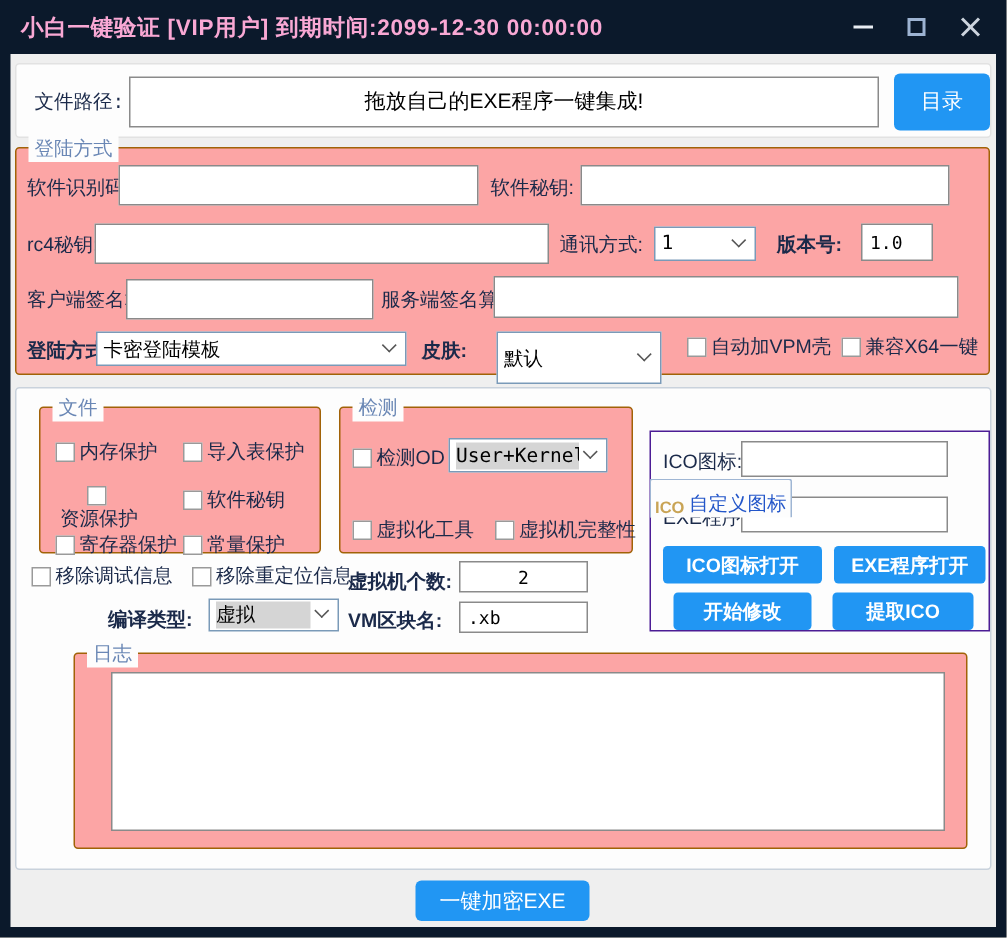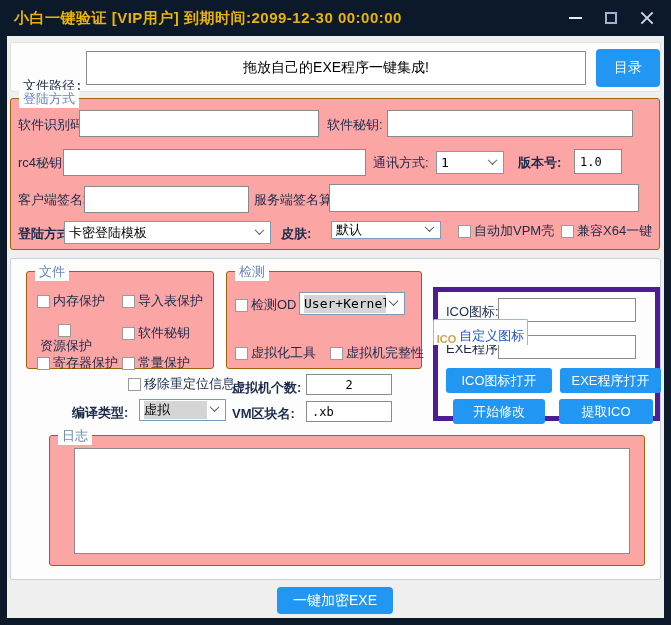--- a/index.html
+++ b/index.html
@@ -1,21 +1,21 @@
 <!DOCTYPE html>
 <html><head>
 <meta charset="utf-8">
 <style>
   * { margin:0; padding:0; box-sizing:border-box; }
   body { font-family:"Liberation Sans","DejaVu Sans",sans-serif; background:#555; }
   .win { position:relative; width:671px; height:625px; background:#0b192b; overflow:hidden; }
 
   
   .titlebar { position:absolute; top:0; left:0; width:671px; height:36px; display:flex; align-items:center; }
-  .title { margin-left:14px; font-size:15px; font-weight:bold; color:#eab308; letter-spacing:.5px; }
+  .title { margin-left:14px; font-size:15px; font-weight:bold; color:#f9a8d4; letter-spacing:.5px; }
   .controls { position:absolute; right:6px; top:0; height:36px; display:flex; }
   .ctl { width:36px; height:36px; display:flex; align-items:center; justify-content:center; cursor:default; }
   .ic-min { width:13px; height:2px; background:#e9edf3; display:block; }
   .ic-max { width:12px; height:12px; border:2px solid #9db3d2; display:block; }
   .ic-close { position:relative; width:14px; height:14px; display:block; }
   .ic-close i { position:absolute; left:-1px; top:6px; width:16px; height:2px; background:#cdd4de; }
   .ic-close i:first-child { transform:rotate(45deg); }
   .ic-close i:last-child  { transform:rotate(-45deg); }
 
   
@@ -40,58 +40,58 @@
   .chev { width:7px; height:7px; border-left:1.5px solid #555; border-bottom:1.5px solid #555;
           transform:rotate(-45deg) translate(1px,-1px); margin:0 7px 3px 4px; flex:none; }
 
   .cb { position:absolute; display:flex; align-items:center; cursor:default; }
   .cbx { width:13px; height:13px; border:1px solid #9a9a9a; background:#fff; flex:none; }
   .cbl { font-size:13px; color:#1b2a4a; margin-left:3px; white-space:nowrap; }
 
   
   .panelA { position:absolute; left:3px; top:6px; width:651px; height:50px; background:#fdfdfd;
             border:1px solid #e2e2e2; border-radius:3px; }
-  .fp-label { left:12px; top:34px;font-family:Liberation Mono, monospace; }
+  .fp-label { left:12px; top:16px;font-family:Liberation Mono, monospace; }
   .fp-input { left:75px; top:8px; width:500px; height:34px; text-align:center; font-size:14px; }
   .dir-btn { position:absolute; left:585px; top:6px; width:64px; height:38px; }
 
   
   .panelB { left:3px; top:62px; width:650px; height:152px; }
   .l-sid { left:7px;  top:17px; }   .i-sid { left:68px;  top:11px; width:240px; height:27px; }
   .l-skey{ left:316px;top:17px; }   .i-skey{ left:376px; top:11px; width:246px; height:27px; }
   .l-rc4 { left:7px;  top:55px; }   .i-rc4 { left:52px;  top:50px; width:303px; height:27px; }
   .l-comm{ left:362px;top:55px; }   .c-comm{ left:425px; top:52px; width:68px;  height:23px; }
   .l-ver { left:507px;top:55px; }   .i-ver { left:563px; top:50px; width:48px;  height:25px; }
   .l-csig{ left:7px;  top:92px; }   .i-csig{ left:73px;  top:87px; width:165px; height:27px; }
   .l-ssig{ left:243px;top:92px; }   .i-ssig{ left:318px; top:85px; width:310px; height:28px; }
   .l-lm  { left:7px;  top:126px; }  .c-lm  { left:53px;  top:122px; width:207px; height:23px; }
-  .l-skin{ left:270px;top:126px;text-align:right; }  .c-skin{ left:320px; top:122px; width:110px; height:18px; }
+  .l-skin{ left:270px;top:126px;text-align:right; }  .c-skin{ left:320px; top:122px; width:110px; height:35px; }
   .cb-vpm{ left:447px;top:123px; }  .cb-x64{ left:550px; top:123px; }
 
   
   .panelC { position:absolute; left:3px; top:222px; width:651px; height:322px; background:#fdfdfd;
             border:1px solid #c9d2dc; border-radius:3px; }
   .g-file { left:15px; top:12px; width:188px; height:98px;font-family:Liberation Mono, monospace; }
   .g-det  { left:215px; top:12px; width:196px; height:98px; }
   .cb-f0{left:10px;top:20px;} .cb-f1{left:95px;top:20px;}
   .cb-f2{left:10px;top:52px;flex-direction:column;} .cb-f3{left:95px;top:52px;}
   .cb-f4{left:10px;top:82px;} .cb-f5{left:95px;top:82px;}
   .cb-od{left:8px;top:24px;}  .c-od{left:72px;top:20px;width:106px;height:23px;}
   .cb-vt{left:8px;top:72px;}  .cb-vmi{left:103px;top:72px;}
 
   .ico-tab { position:absolute; left:422px; top:20px; width:95px; height:26px; background:#fdfdfd;
              border:1px solid #9fb6d4; border-bottom:none; border-radius:2px 2px 0 0; z-index:2;
              display:flex; align-items:flex-end; justify-content:center; gap:3px;margin-top:40px; }
   .tab-ico { color:#c9a455; font-size:11px; font-weight:bold; }
   .tab-txt { color:#2356c9; font-size:13px; }
   .ico-panel { position:absolute; left:422px; top:28px; width:227px; height:134px;
-               border:5px solid #4c1d95; background:#fdfdfd; }
+               border:1px solid #4c1d95; background:#fdfdfd; }
   .l-ico{left:8px;top:11px;}  .i-ico{left:60px;top:6px;width:138px;height:24px;}
   .l-exe{left:8px;top:48px;}  .i-exe{left:60px;top:43px;width:138px;height:24px;}
-  .bt-small { position:absolute; height:25px; font-size:13px; border-radius:3px; }
+  .bt-small { position:absolute; height:25px; font-size:13px; border-radius:3px;font-weight:bold; }
   .bt-ico-open{left:8px;  top:76px; width:106px;}
   .bt-exe-open{left:122px;top:76px; width:101px;}
   .bt-modify  {left:15px; top:107px;width:92px;}
   .bt-extract {left:121px;top:107px;width:94px;}
 
   .cb-rdbg{left:10px;top:116px;} .cb-rrel{left:117px;top:116px;}
   .l-vmc{left:221px;top:120px;}  .i-vmc{left:295px;top:115px;width:86px;height:21px;text-align:center;}
   .l-ct {left:61px; top:145px;}  .c-ct {left:128px;top:140px;width:87px;height:22px;}
   .l-vms{left:221px;top:146px;}  .i-vms{left:295px;top:142px;width:86px;height:21px;}
 
@@ -234,20 +234,24 @@
         <span class="lbl l-ico">ICO图标:</span>
         <input class="txt i-ico" value="" style="">
         <span class="lbl l-exe">EXE程序:</span>
         <input class="txt i-exe" value="" style="">
         <button class="btn bt-small bt-ico-open">ICO图标打开</button>
         <button class="btn bt-small bt-exe-open">EXE程序打开</button>
         <button class="btn bt-small bt-modify">开始修改</button>
         <button class="btn bt-small bt-extract">提取ICO</button>
       </div>
 
+      <div class="cb cb-rdbg">
+        <span class="cbx"></span>
+        <span class="cbl">移除调试信息</span>
+      </div>
       <div class="cb cb-rrel">
         <span class="cbx"></span>
         <span class="cbl">移除重定位信息</span>
       </div>
 
       <span class="lbl b l-vmc">虚拟机个数:</span>
       <input class="txt mono i-vmc" value="2" style="">
 
       <span class="lbl b l-ct">编译类型:</span>
       <div class="combo c-ct">

